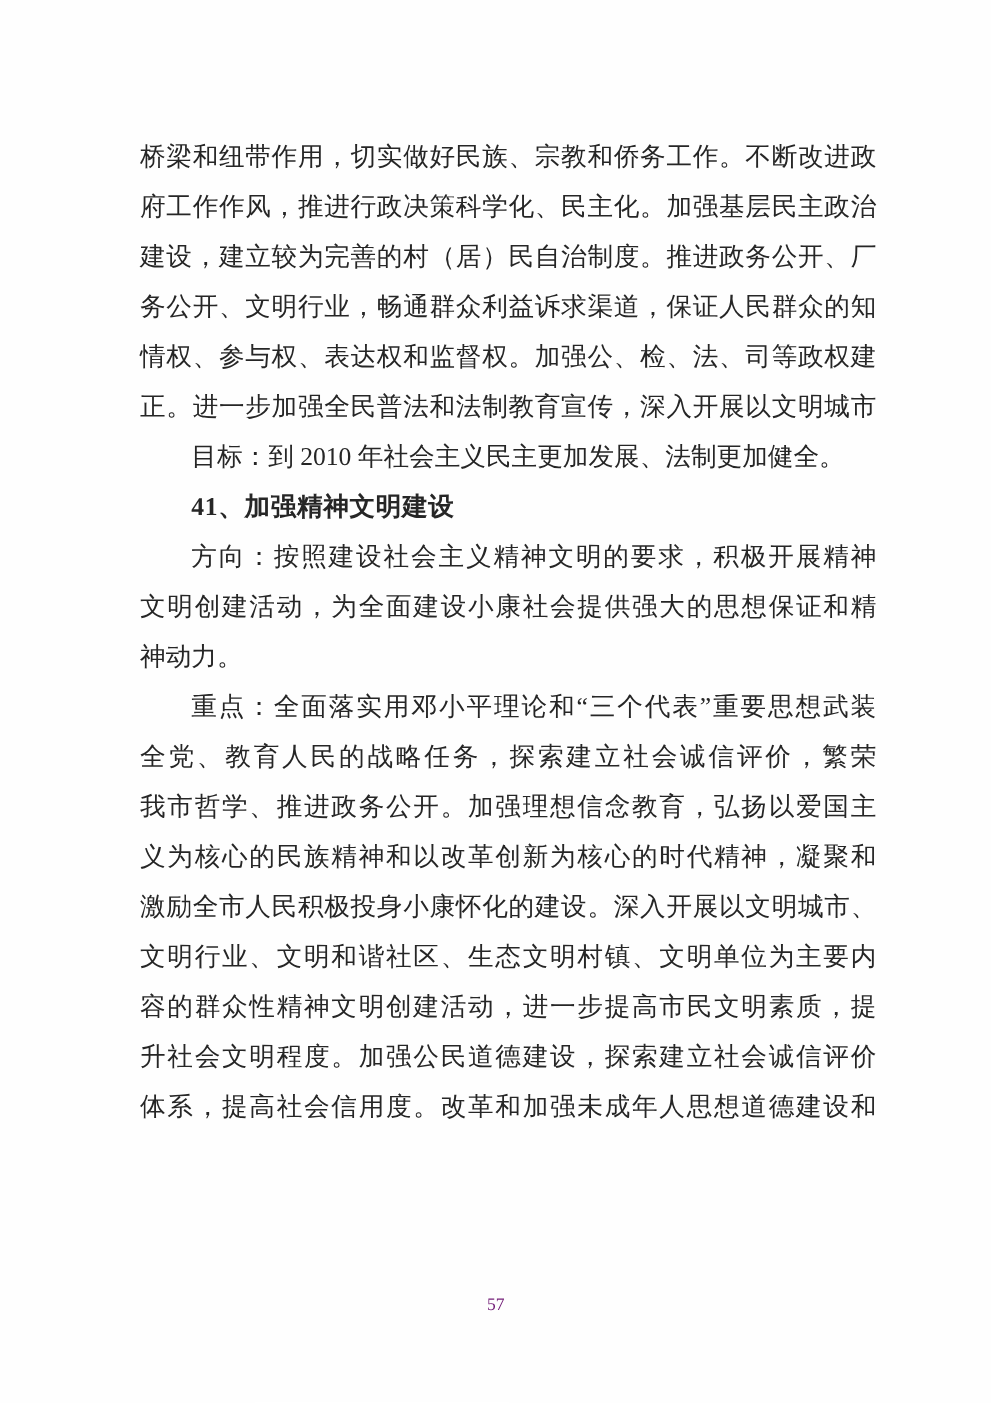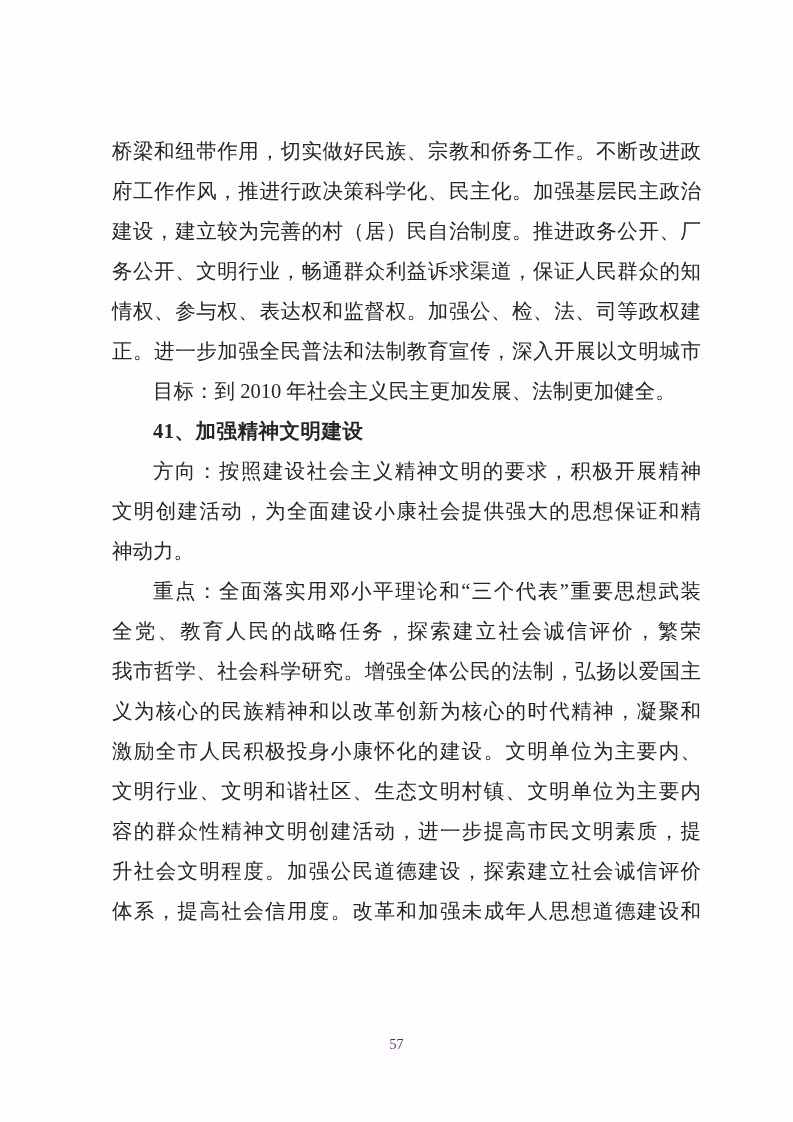--- a/index.html
+++ b/index.html
@@ -12,21 +12,21 @@
     width: 793px;
     height: 1122px;
     background: #fefefe;
     overflow: hidden;
     font-family: "Liberation Serif", "DejaVu Serif", serif;
     color: #262626;
   }
   .doc-body {
     position: absolute;
     left: 112px;
-    top: 131px;
+    top: 106px;
     width: 589px;
   }
   .paragraph {
     margin: 0;
     padding: 0;
   }
   .text-line {
     font-size: 20.5px;
     line-height: 40px;
     height: 40px;
@@ -78,23 +78,23 @@
         <div class="text-line indent">41、加强精神文明建设</div>
       </div>
       <div class="paragraph">
         <div class="text-line justify indent">方向：按照建设社会主义精神文明的要求，积极开展精神</div>
         <div class="text-line justify">文明创建活动，为全面建设小康社会提供强大的思想保证和精</div>
         <div class="text-line">神动力。</div>
       </div>
       <div class="paragraph">
         <div class="text-line justify indent">重点：全面落实用邓小平理论和“三个代表”重要思想武装</div>
         <div class="text-line justify">全党、教育人民的战略任务，探索建立社会诚信评价，繁荣</div>
-        <div class="text-line justify">我市哲学、社会科学研究。增强全体公民的法制，弘扬以爱国主</div>
+        <div class="text-line justify">我市哲学、推进政务公开。加强理想信念教育，弘扬以爱国主</div>
         <div class="text-line justify">义为核心的民族精神和以改革创新为核心的时代精神，凝聚和</div>
-        <div class="text-line justify">激励全市人民积极投身小康怀化的建设。文明单位为主要内、</div>
+        <div class="text-line justify">激励全市人民积极投身小康怀化的建设。深入开展以文明城市、</div>
         <div class="text-line justify">文明行业、文明和谐社区、生态文明村镇、文明单位为主要内</div>
         <div class="text-line justify">容的群众性精神文明创建活动，进一步提高市民文明素质，提</div>
         <div class="text-line justify">升社会文明程度。加强公民道德建设，探索建立社会诚信评价</div>
         <div class="text-line justify">体系，提高社会信用度。改革和加强未成年人思想道德建设和</div>
       </div>
     </div>
   <div class="page-number">57</div>
 </div>
 
 </body></html>

